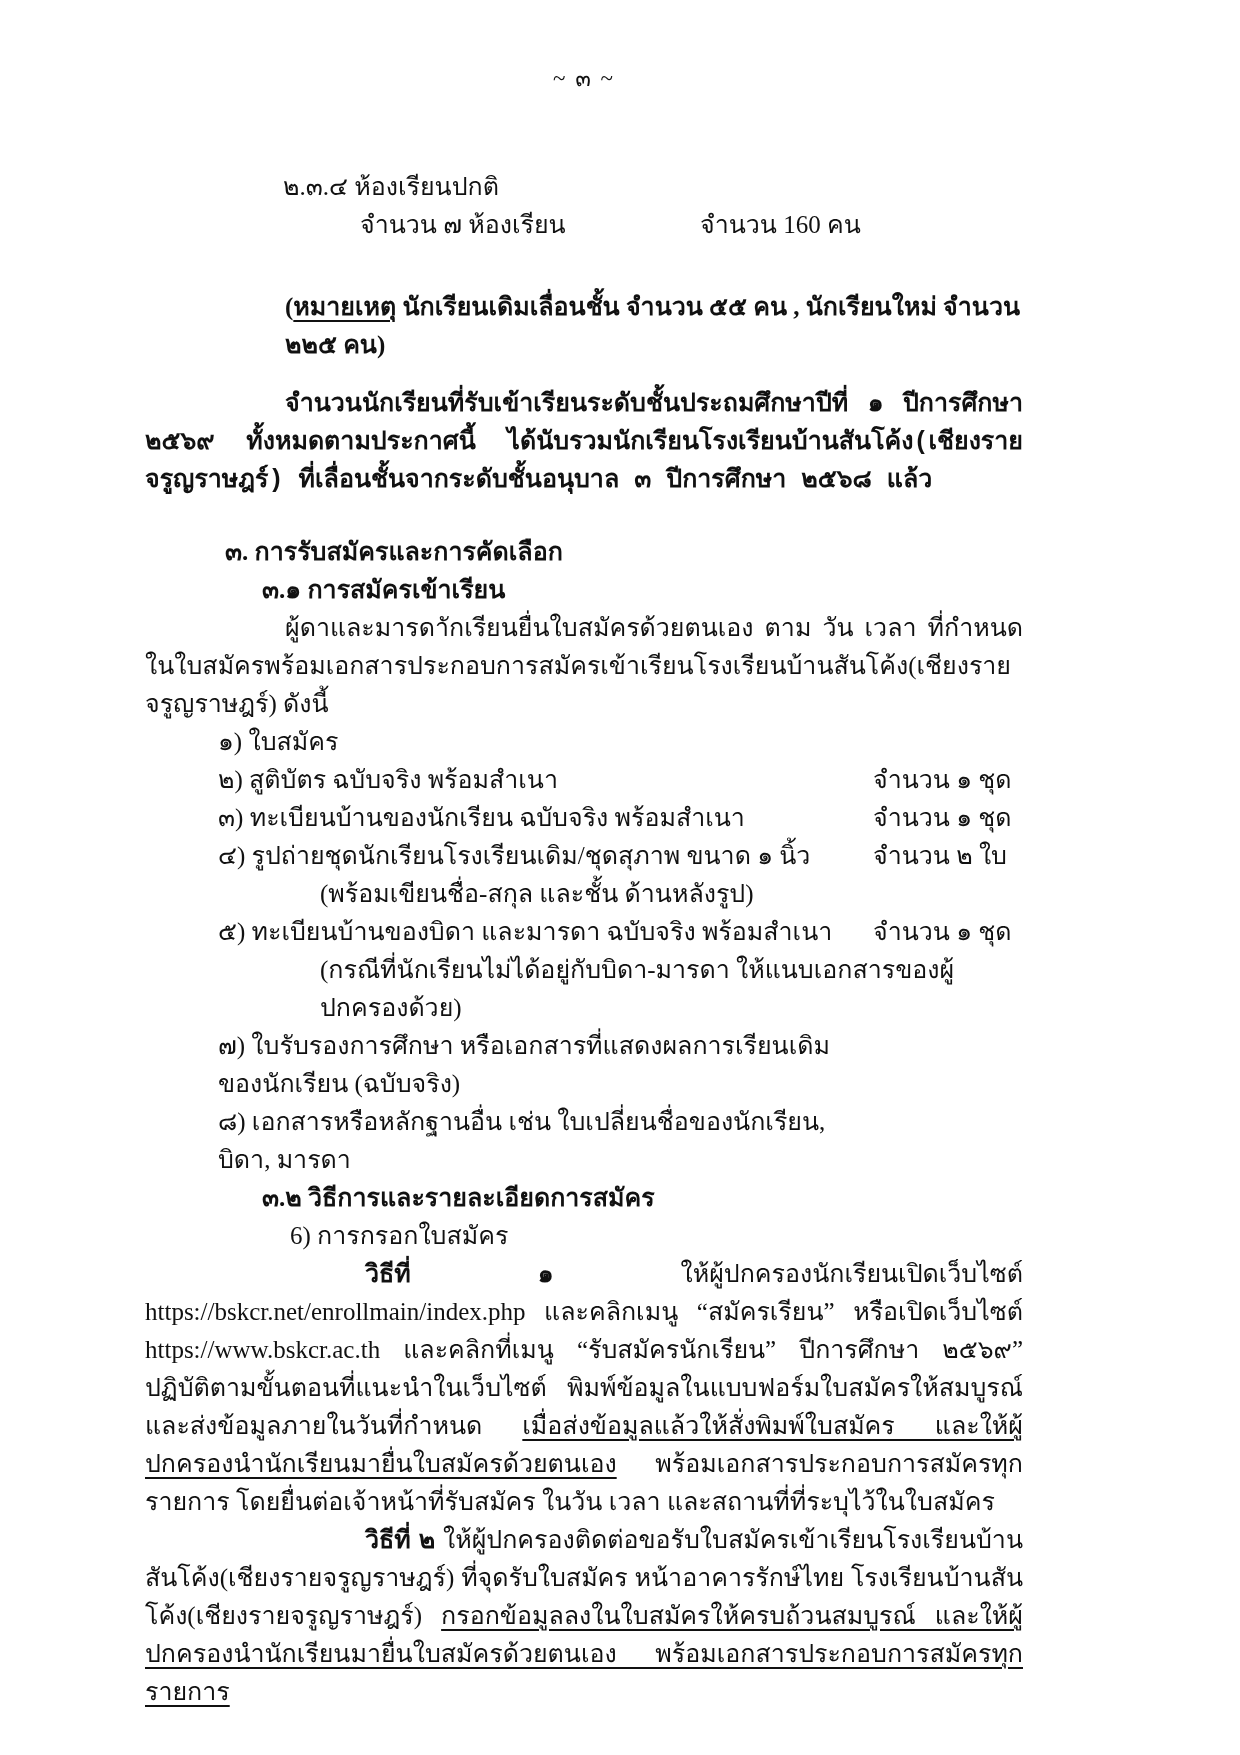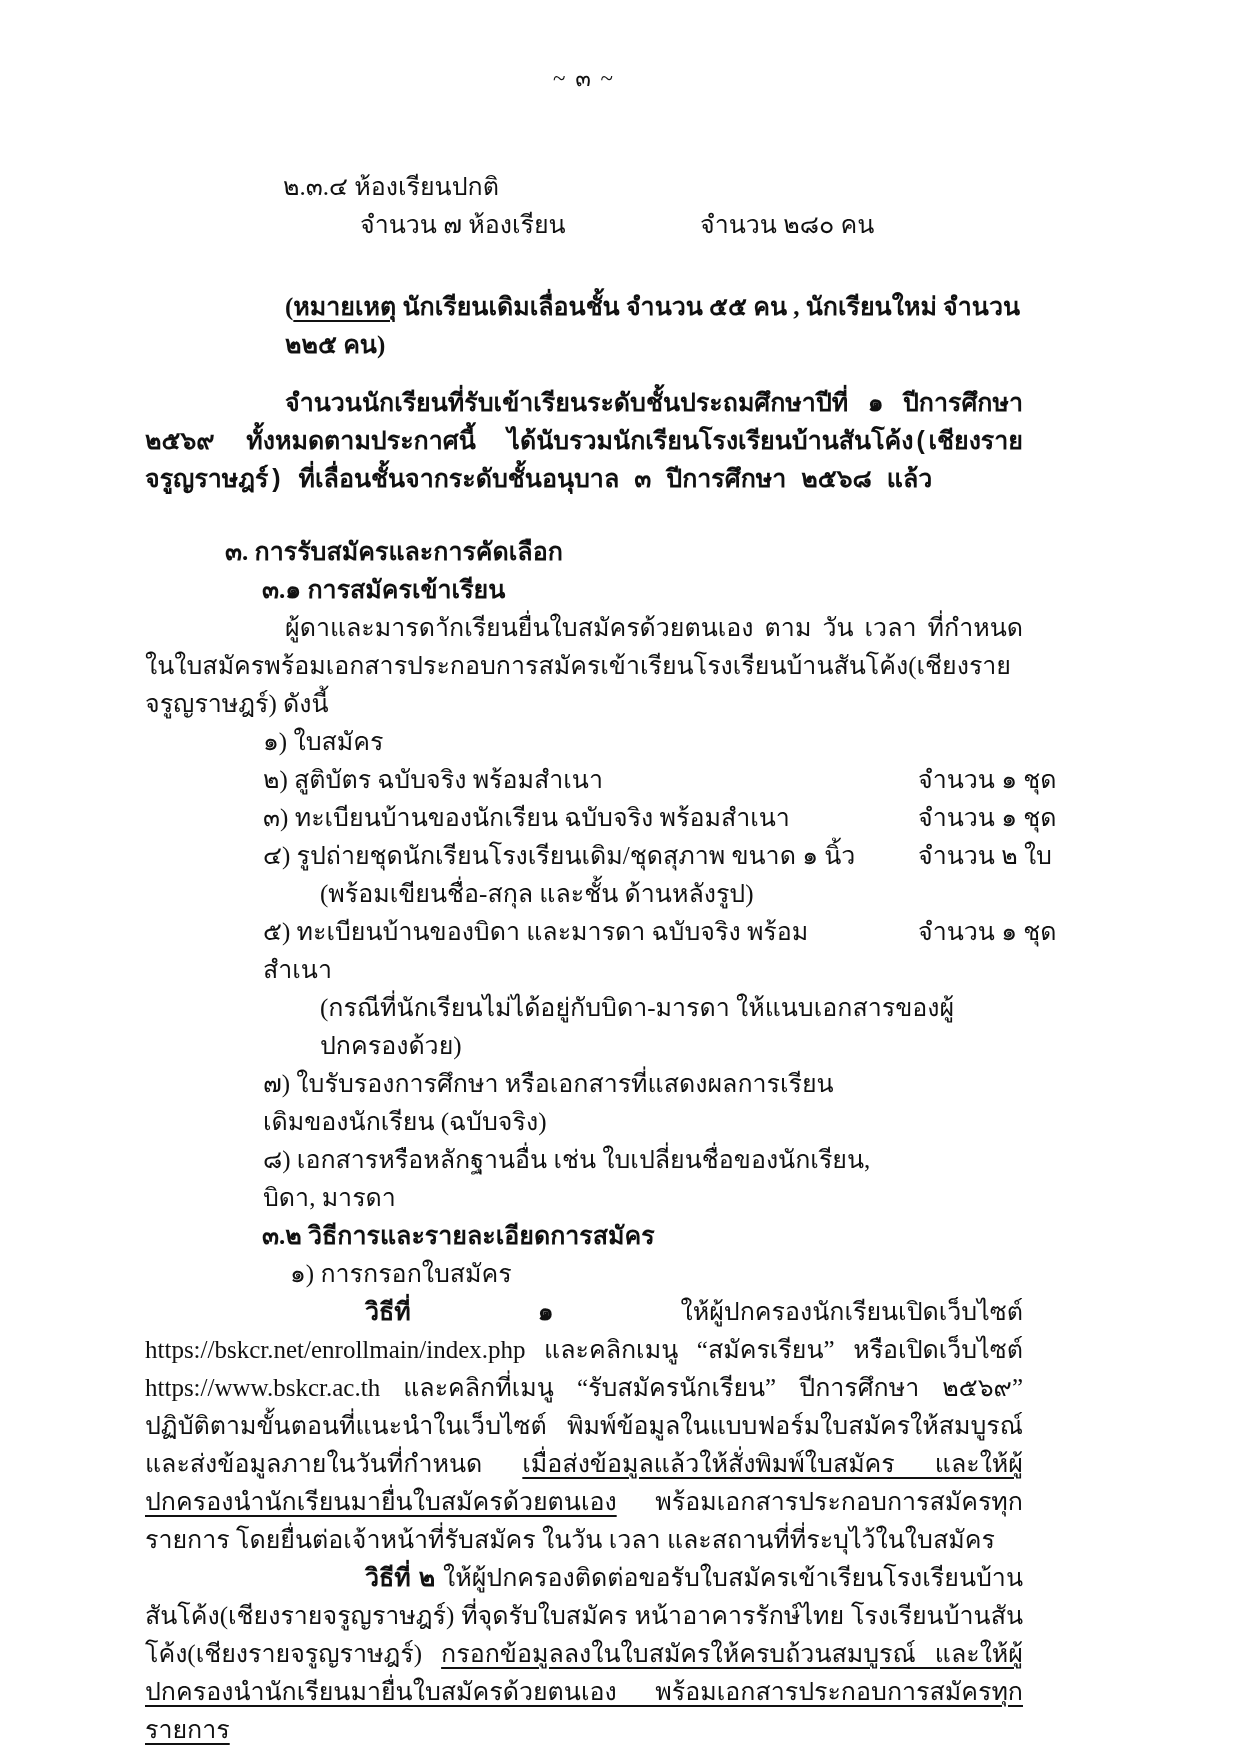--- a/index.html
+++ b/index.html
@@ -21,39 +21,39 @@
   .u { text-decoration: underline; text-underline-offset: 5px; }
   .ind-title { margin-left: 138px; }
   .rooms-row { position: relative; }
   .rooms-row .rooms { margin-left: 215px; font-family: Liberation Serif, serif; }
   .rooms-row .students { position: absolute; left: 555px; top: 0; }
   .note-row { margin-left: 140px; font-weight: bold; margin-top: 44px; }
   .para-summary { font-weight: bold; text-indent: 140px; margin-top: 22px; text-align: justify; font-family: Liberation Mono, monospace; }
   .h-sec3 { margin-left: 80px; margin-top: 33px; font-weight: bold; }
   .h-sub { margin-left: 117px; font-weight: bold; }
   .para-intro { text-indent: 140px; text-align: justify; }
-  .doc-row { margin-left: 118px; position: relative; padding-right: 150px; }
+  .doc-row { margin-left: 73px; position: relative; padding-right: 150px; }
   .doc-row .qty { position: absolute; left: 655px; top: 0; white-space: nowrap; }
   .doc-note { margin-left: 175px; }
   .item-line { margin-left: 145px; }
   .para-method { text-indent: 220px; text-align: justify; }
 </style>
 </head>
 <body>
 
 <div class="page">
   <div class="content">
 
     <div class="pageno">~ ๓ ~</div>
 
     <div class="ind-title">๒.๓.๔ ห้องเรียนปกติ</div>
 
     <div class="rooms-row">
       <span class="rooms">จำนวน ๗ ห้องเรียน</span>
-      <span class="students">จำนวน ๒๘๐ คน</span>
+      <span class="students">จำนวน 160 คน</span>
     </div>
 
     <div class="note-row">
       <span>(</span><span class="u">หมายเหตุ</span><span> นักเรียนเดิมเลื่อนชั้น จำนวน ๕๕ คน , นักเรียนใหม่  จำนวน ๒๒๕ คน)</span>
     </div>
 
     <div class="para-summary">จำนวนนักเรียนที่รับเข้าเรียนระดับชั้นประถมศึกษาปีที่ ๑ ปีการศึกษา ๒๕๖๙ ทั้งหมดตามประกาศนี้ ได้นับรวมนักเรียนโรงเรียนบ้านสันโค้ง(เชียงรายจรูญราษฎร์) ที่เลื่อนชั้นจากระดับชั้นอนุบาล ๓ ปีการศึกษา ๒๕๖๘ แล้ว</div>
 
     <div class="h-sec3">๓. การรับสมัครและการคัดเลือก</div>
 
@@ -68,21 +68,21 @@
         <div class="doc-row"><span>๔) รูปถ่ายชุดนักเรียนโรงเรียนเดิม/ชุดสุภาพ ขนาด ๑ นิ้ว</span><span class="qty">จำนวน ๒ ใบ</span></div>
         <div class="doc-note">(พร้อมเขียนชื่อ-สกุล และชั้น ด้านหลังรูป)</div>
         <div class="doc-row"><span>๕) ทะเบียนบ้านของบิดา และมารดา ฉบับจริง พร้อมสำเนา</span><span class="qty">จำนวน ๑ ชุด</span></div>
         <div class="doc-note">(กรณีที่นักเรียนไม่ได้อยู่กับบิดา-มารดา ให้แนบเอกสารของผู้ปกครองด้วย)</div>
         <div class="doc-row"><span>๗) ใบรับรองการศึกษา หรือเอกสารที่แสดงผลการเรียนเดิมของนักเรียน (ฉบับจริง)</span></div>
         <div class="doc-row"><span>๘) เอกสารหรือหลักฐานอื่น เช่น ใบเปลี่ยนชื่อของนักเรียน, บิดา, มารดา</span></div>
       </div>
 
     <div class="h-sub">๓.๒ วิธีการและรายละเอียดการสมัคร</div>
 
-    <div class="item-line">๑) การกรอกใบสมัคร</div>
+    <div class="item-line">6) การกรอกใบสมัคร</div>
 
     <div class="para-method">
       <span class="b">วิธีที่ ๑</span><span> ให้ผู้ปกครองนักเรียนเปิดเว็บไซต์ https://bskcr.net/enrollmain/index.php และคลิกเมนู “สมัครเรียน” หรือเปิดเว็บไซต์ https://www.bskcr.ac.th และคลิกที่เมนู “รับสมัครนักเรียน” ปีการศึกษา ๒๕๖๙” ปฏิบัติตามขั้นตอนที่แนะนำในเว็บไซต์ พิมพ์ข้อมูลในแบบฟอร์มใบสมัครให้สมบูรณ์ และส่งข้อมูลภายในวันที่กำหนด </span><span class="u">เมื่อส่งข้อมูลแล้วให้สั่งพิมพ์ใบสมัคร และให้ผู้ปกครองนำนักเรียนมายื่นใบสมัครด้วยตนเอง</span><span> พร้อมเอกสารประกอบการสมัครทุกรายการ โดยยื่นต่อเจ้าหน้าที่รับสมัคร ในวัน เวลา และสถานที่ที่ระบุไว้ในใบสมัคร</span>
     </div>
 
     <div class="para-method">
       <span class="b">วิธีที่ ๒</span><span> ให้ผู้ปกครองติดต่อขอรับใบสมัครเข้าเรียนโรงเรียนบ้านสันโค้ง(เชียงรายจรูญราษฎร์) ที่จุดรับใบสมัคร หน้าอาคารรักษ์ไทย โรงเรียนบ้านสันโค้ง(เชียงรายจรูญราษฎร์) </span><span class="u">กรอกข้อมูลลงในใบสมัครให้ครบถ้วนสมบูรณ์ และให้ผู้ปกครองนำนักเรียนมายื่นใบสมัครด้วยตนเอง พร้อมเอกสารประกอบการสมัครทุกรายการ</span>
     </div>
 
   </div>

